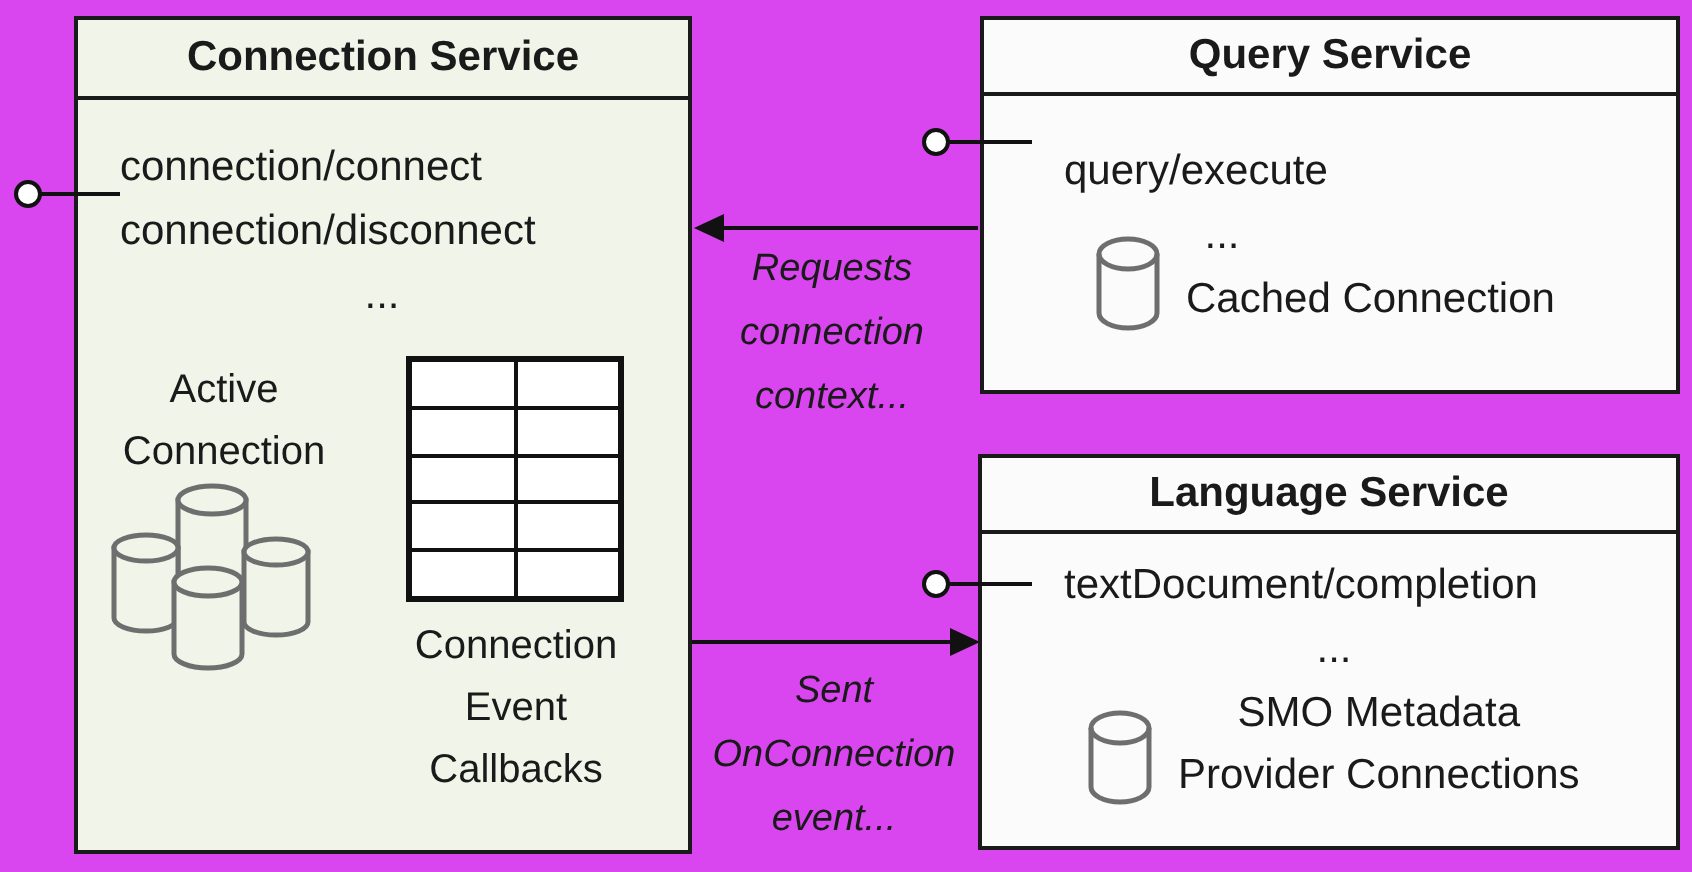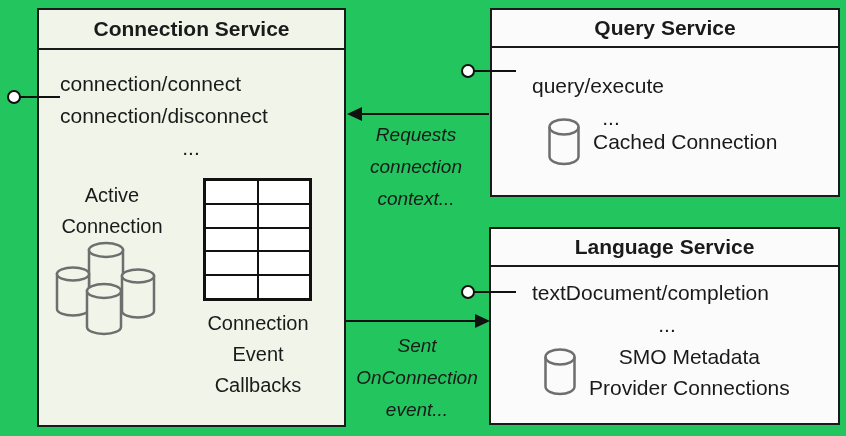--- a/index.html
+++ b/index.html
@@ -1,17 +1,17 @@
 <!DOCTYPE html>
 <html><head>
 <meta charset="utf-8">
 <style>
   html,body { margin:0; padding:0; background:#ffffff; }
   body { font-family:"Liberation Sans","DejaVu Sans",sans-serif; color:#1a1a1a; }
-  #canvas { position:relative; width:846px; height:436px; background:#22c55e; overflow:hidden; }
+  #canvas { position:relative; width:846px; height:436px; background:#d946ef; overflow:hidden; }
 
   .service-box { position:absolute; box-sizing:border-box; border:2px solid #1a1a1a; }
   .conn-bg { background:#f1f4e9; }
   .svc-bg  { background:#fbfbfb; }
 
   .box-title { box-sizing:border-box; width:100%; border-bottom:2px solid #1a1a1a;
                font-weight:bold; font-size:21px; text-align:center;
                display:flex; align-items:center; justify-content:center; }
   .t42 { height:40px; }
   .t39 { height:38px; }
@@ -21,21 +21,21 @@
   .center { text-align:center; }
   .label-sm { font-size:20px; line-height:31px; text-align:center; }
   .arrow-label { position:absolute; font-style:italic; font-size:19px; line-height:32px;
                  text-align:center; white-space:nowrap; }
 
   .table-icon { position:absolute; box-sizing:border-box; display:grid;
                 grid-template-columns:1fr 1fr; grid-template-rows:repeat(5,1fr);
                 background:#ffffff; border:2px solid #111111; }
   .table-icon > div { border:1px solid #111111; }
 
-  .db-row { position:absolute; display:flex; align-items:center; gap:12px; }
+  .db-row { position:absolute; display:flex; align-items:flex-end; gap:12px; }
 
   svg { display:block; }
   #overlay { position:absolute; left:0; top:0; pointer-events:none; }
 </style>
 </head>
 <body>
 
 <div id="canvas">
 
   <div class="service-box conn-bg" style="left:37px; top:8px; width:309px; height:419px;">

